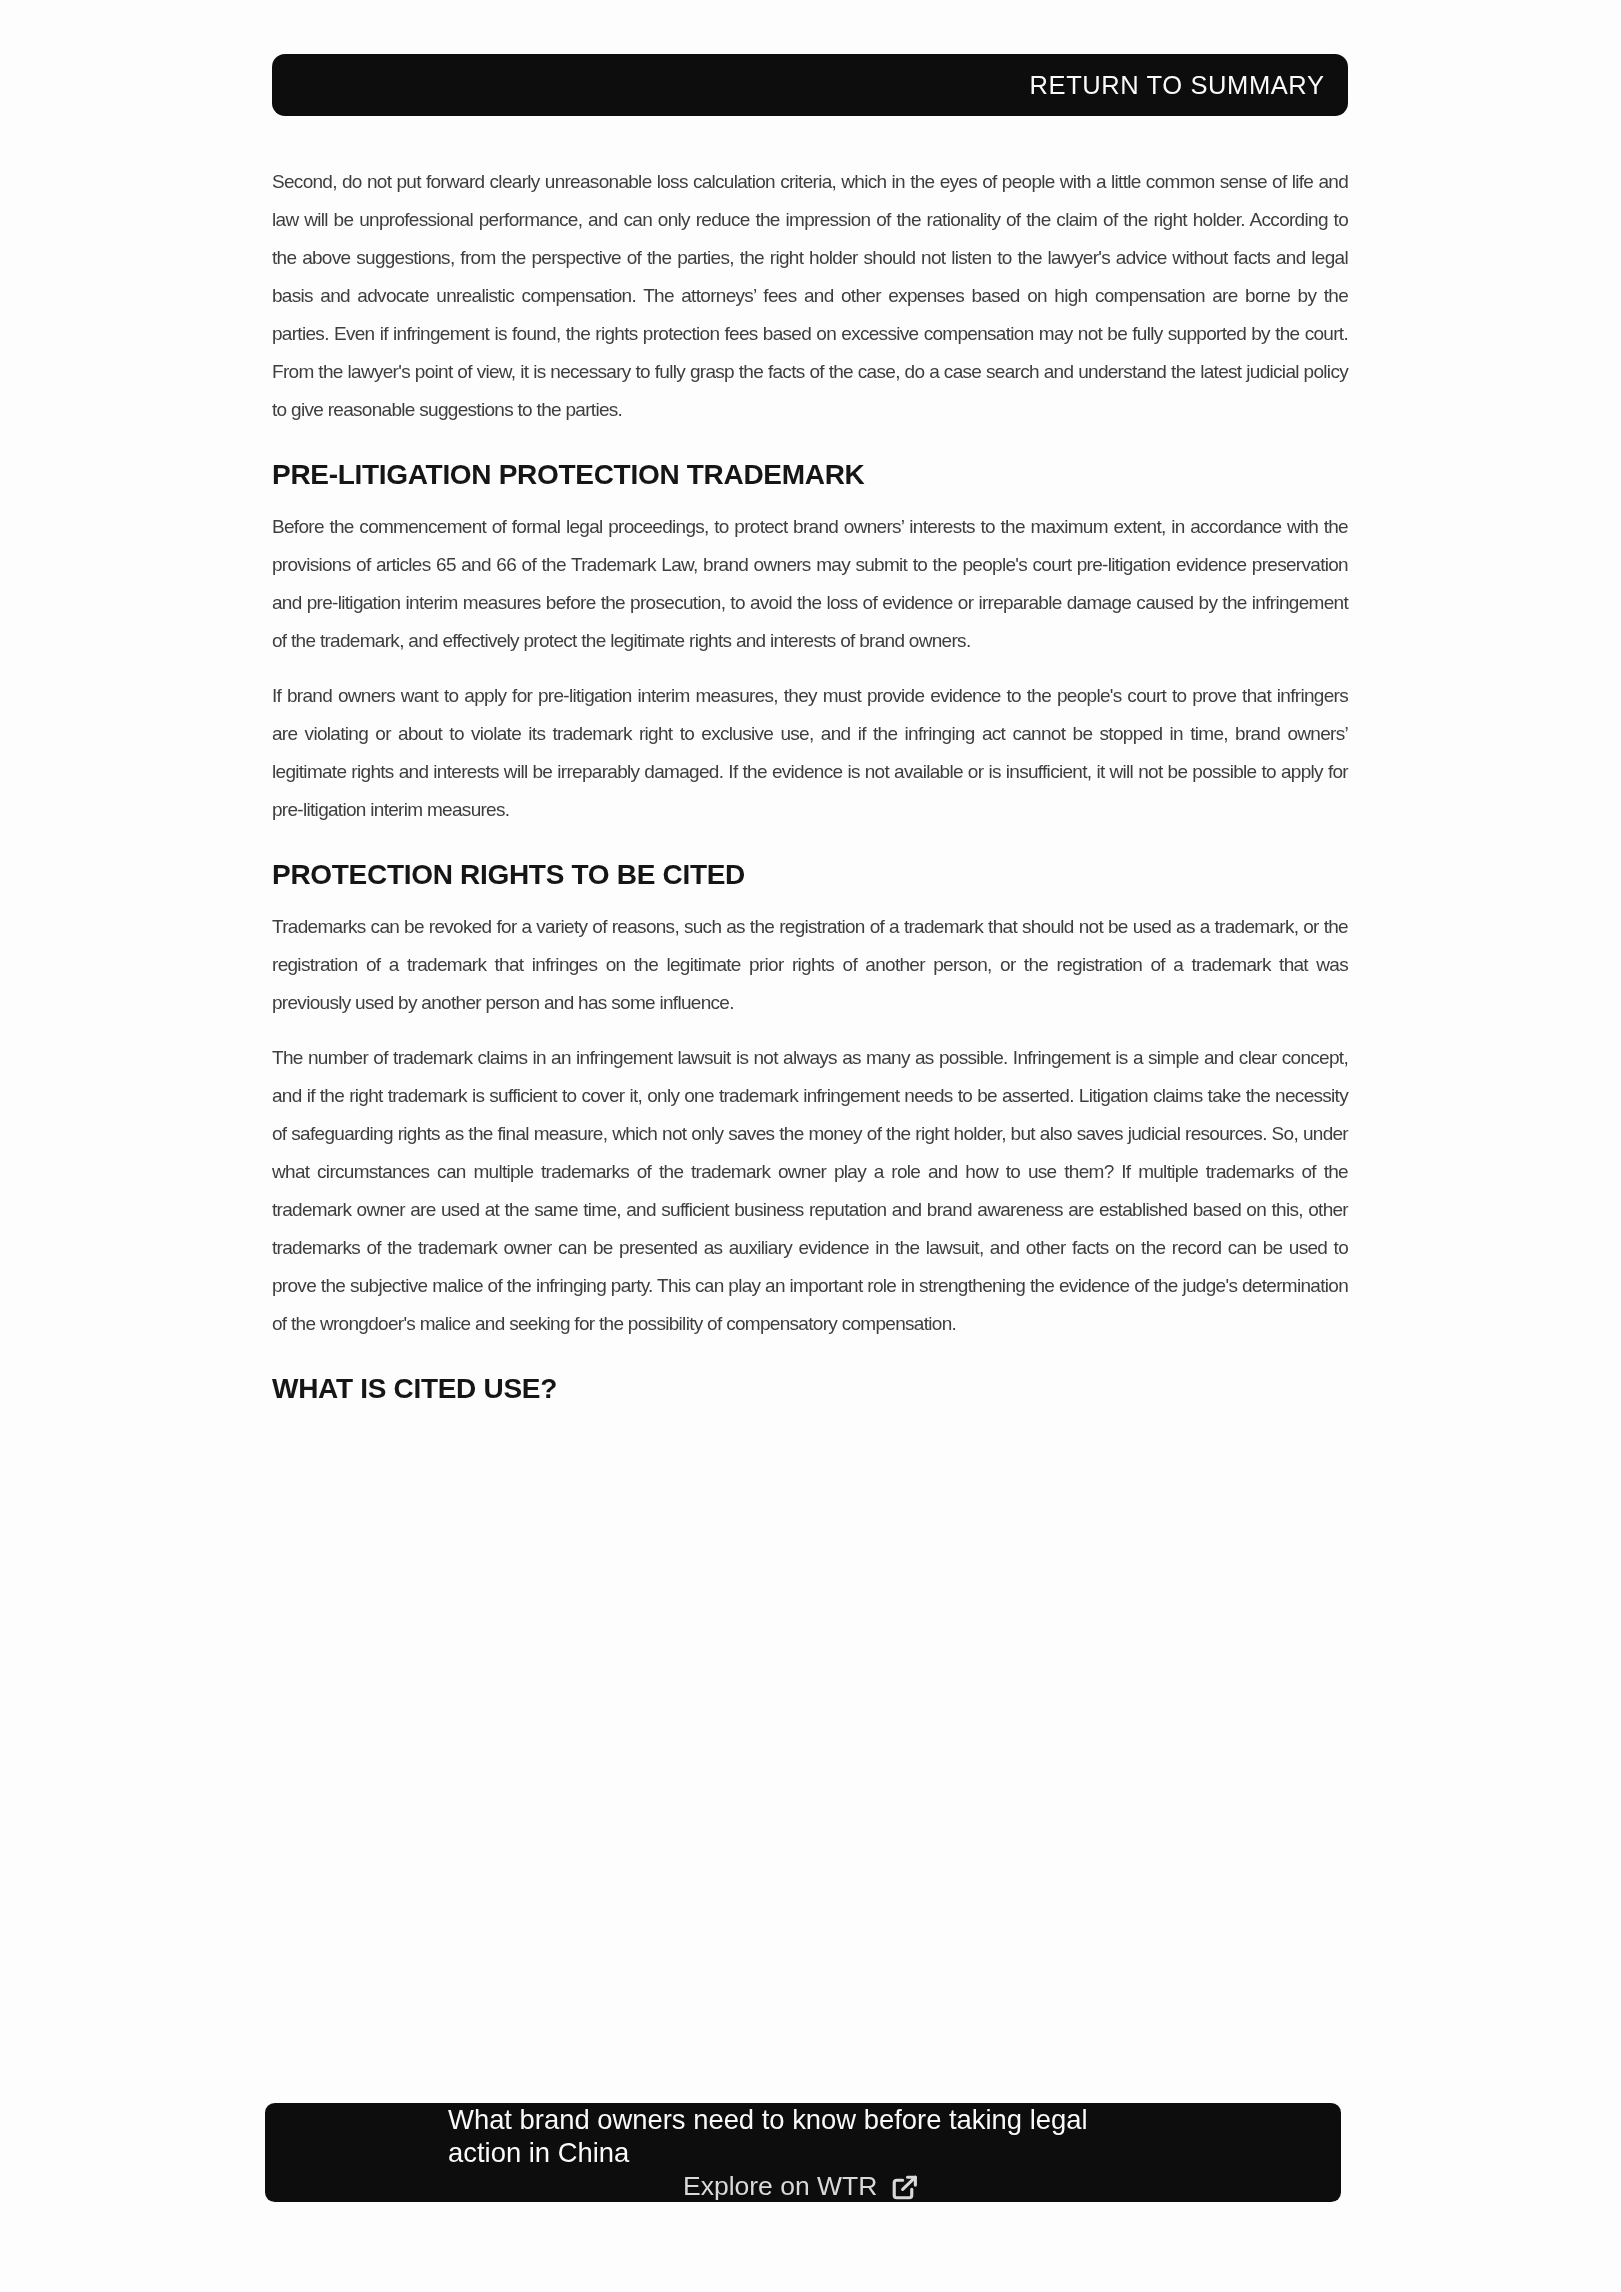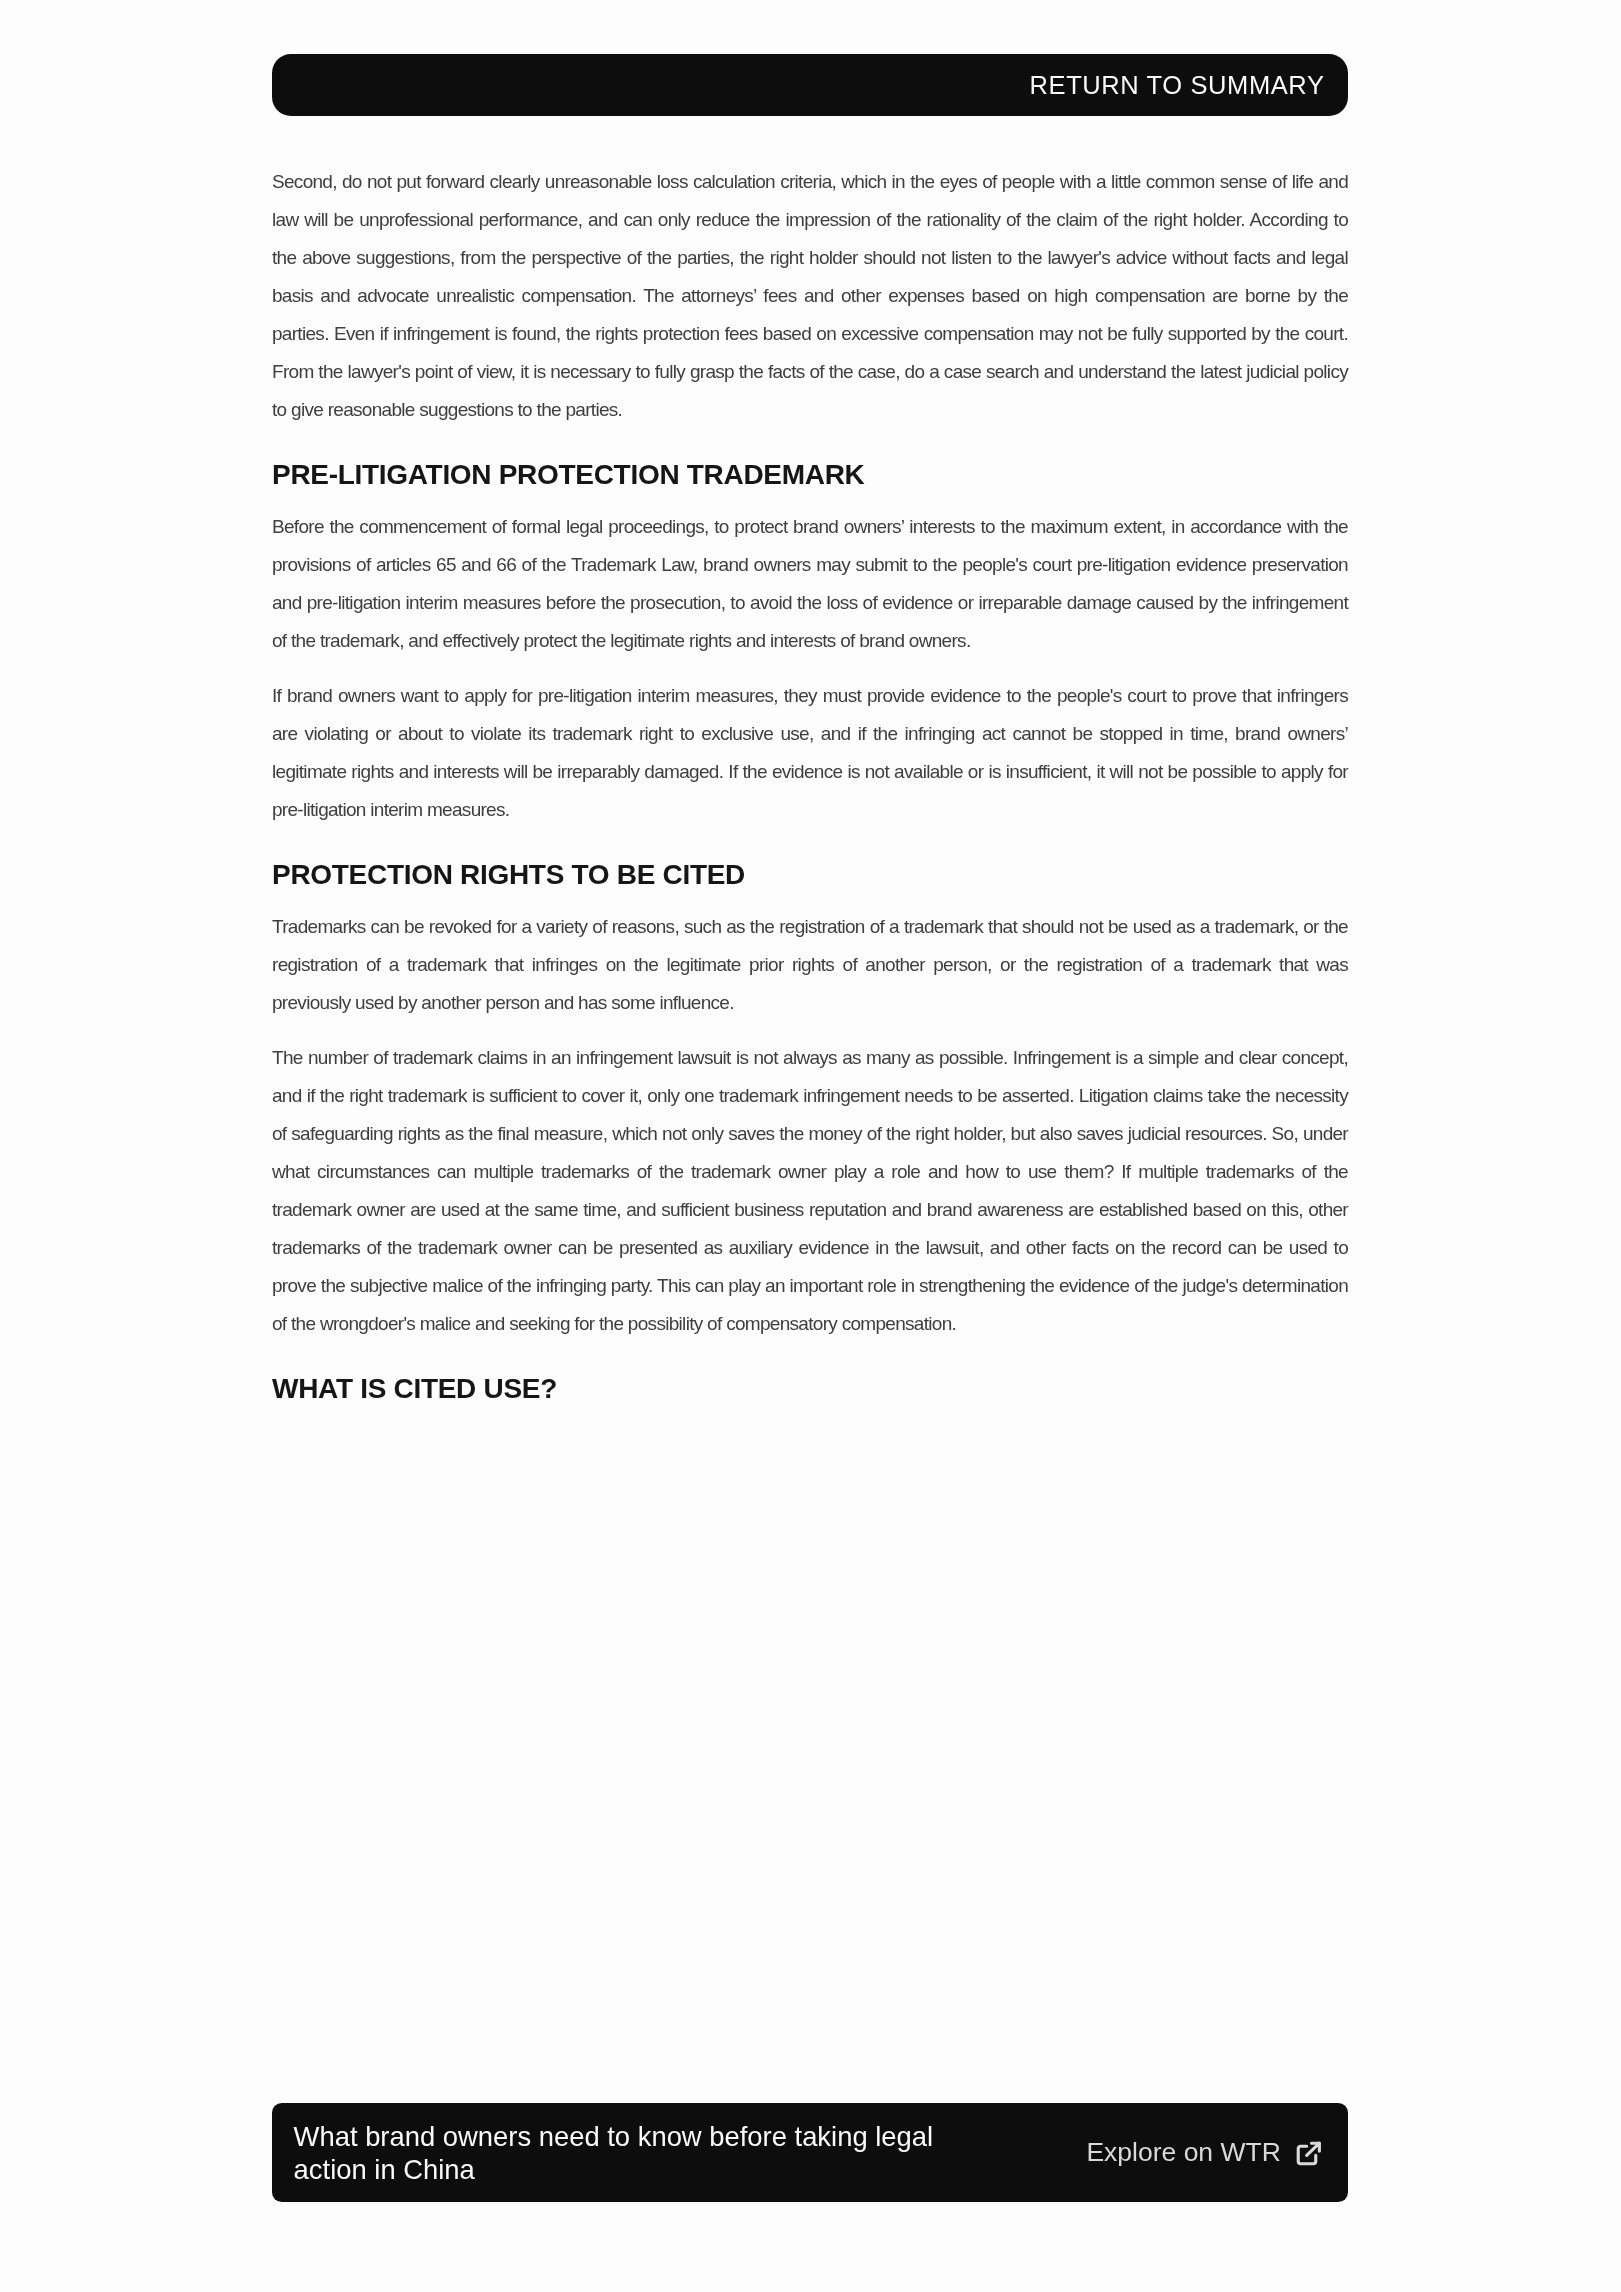--- a/index.html
+++ b/index.html
@@ -17,21 +17,21 @@
   }
   
   .topbar {
     position: absolute;
     left: 272px;
     top: 54px;
     width: 1076px;
     height: 62px;
     box-sizing: border-box;
     background: var(--bar_bg, #0d0d0d);
-    border-radius: 19px;
+    border-radius: 13px;
     display: flex;
     align-items: center;
     justify-content: flex-end;
     padding: 0 23.5px;
     cursor: pointer;
   }
   .topbar .return-label {
     color: var(--bar_text, #fafafa);
     font-size: 25.5px;
     letter-spacing: 0.6px;
@@ -56,31 +56,32 @@
     margin: 27.4px 0 14.7px 0;
     font-size: 28px;
     line-height: 37px;
     font-weight: bold;
     letter-spacing: -0.3px;
     color: var(--heading_text, #161616);
   }
   
   .footerbar {
     position: absolute;
-    left: 272px;
+    left: 265px;
     top: 2103px;
     width: 1076px;
     height: 99px;
     box-sizing: border-box;
     background: var(--bar_bg, #0d0d0d);
     border-radius: 9.8px;
     display: flex;
     align-items: center;
     justify-content: space-between;
     padding: 0 25.5px 0 21.6px;
+    flex-direction: column;
   }
   .footer-title {
     color: var(--bar_text, #ffffff);
     font-size: 27.4px;
     line-height: 33px;
     max-width: 706px;
   }
   .footer-link {
     display: flex;
     align-items: flex-end;

